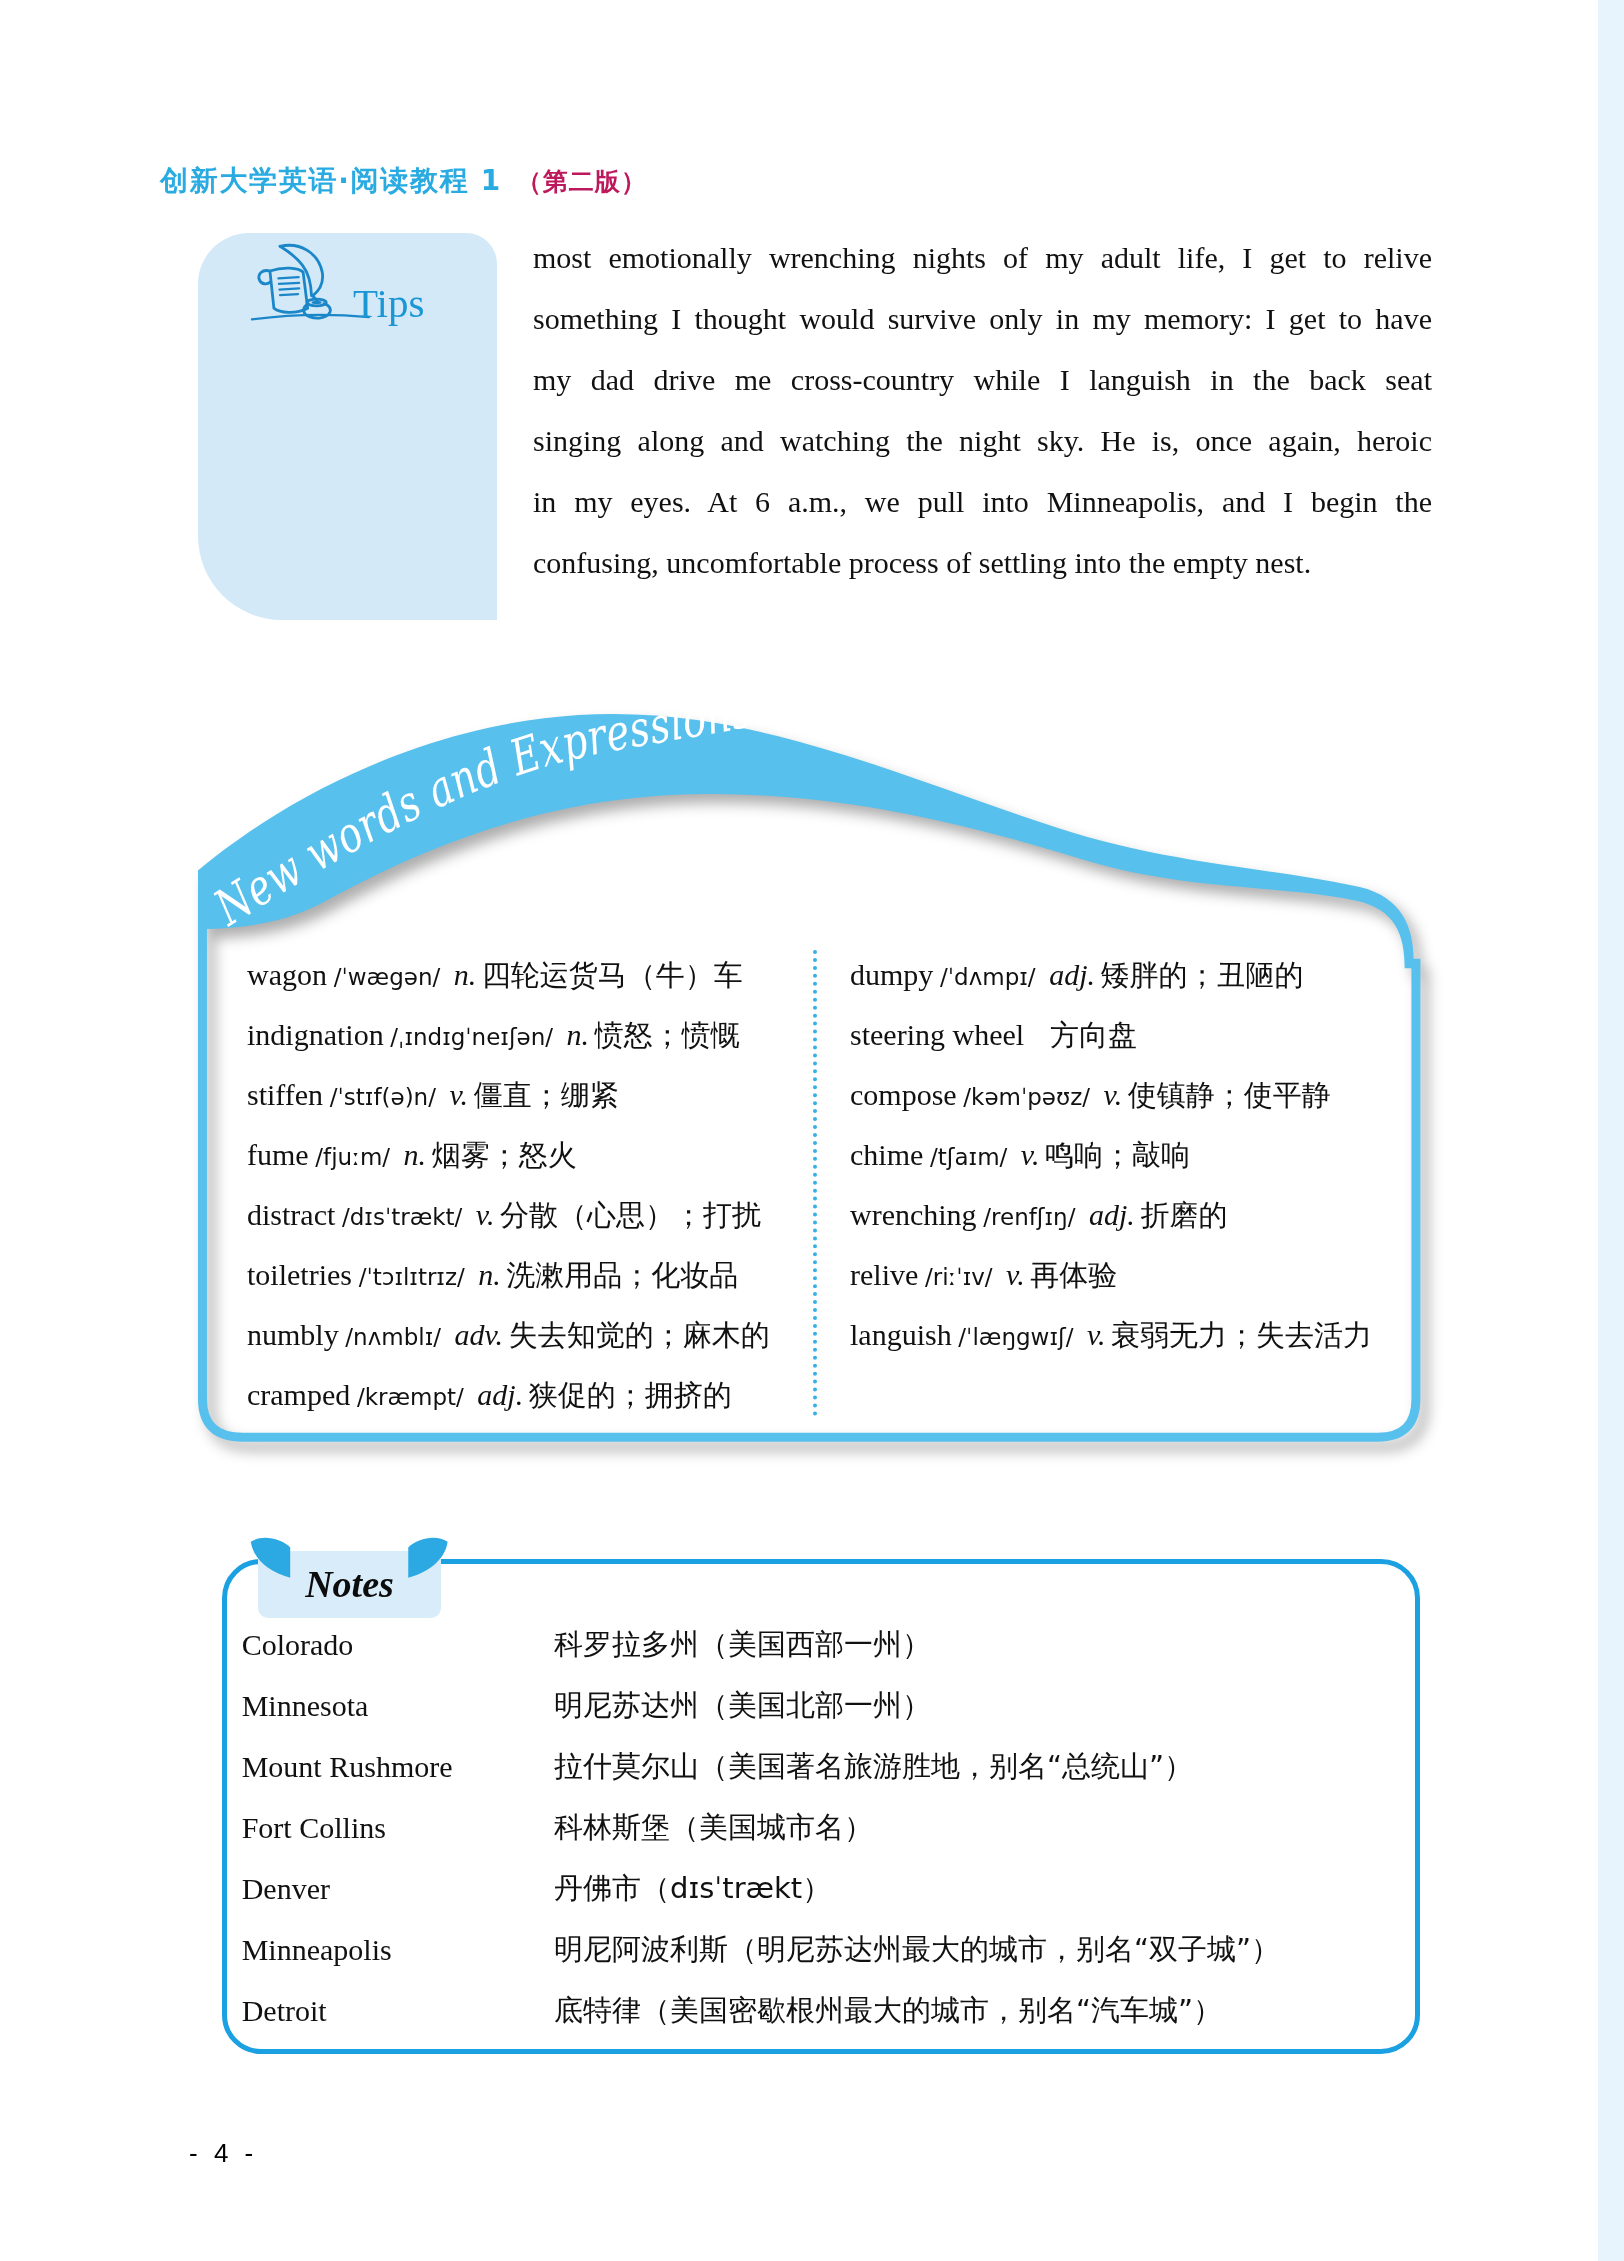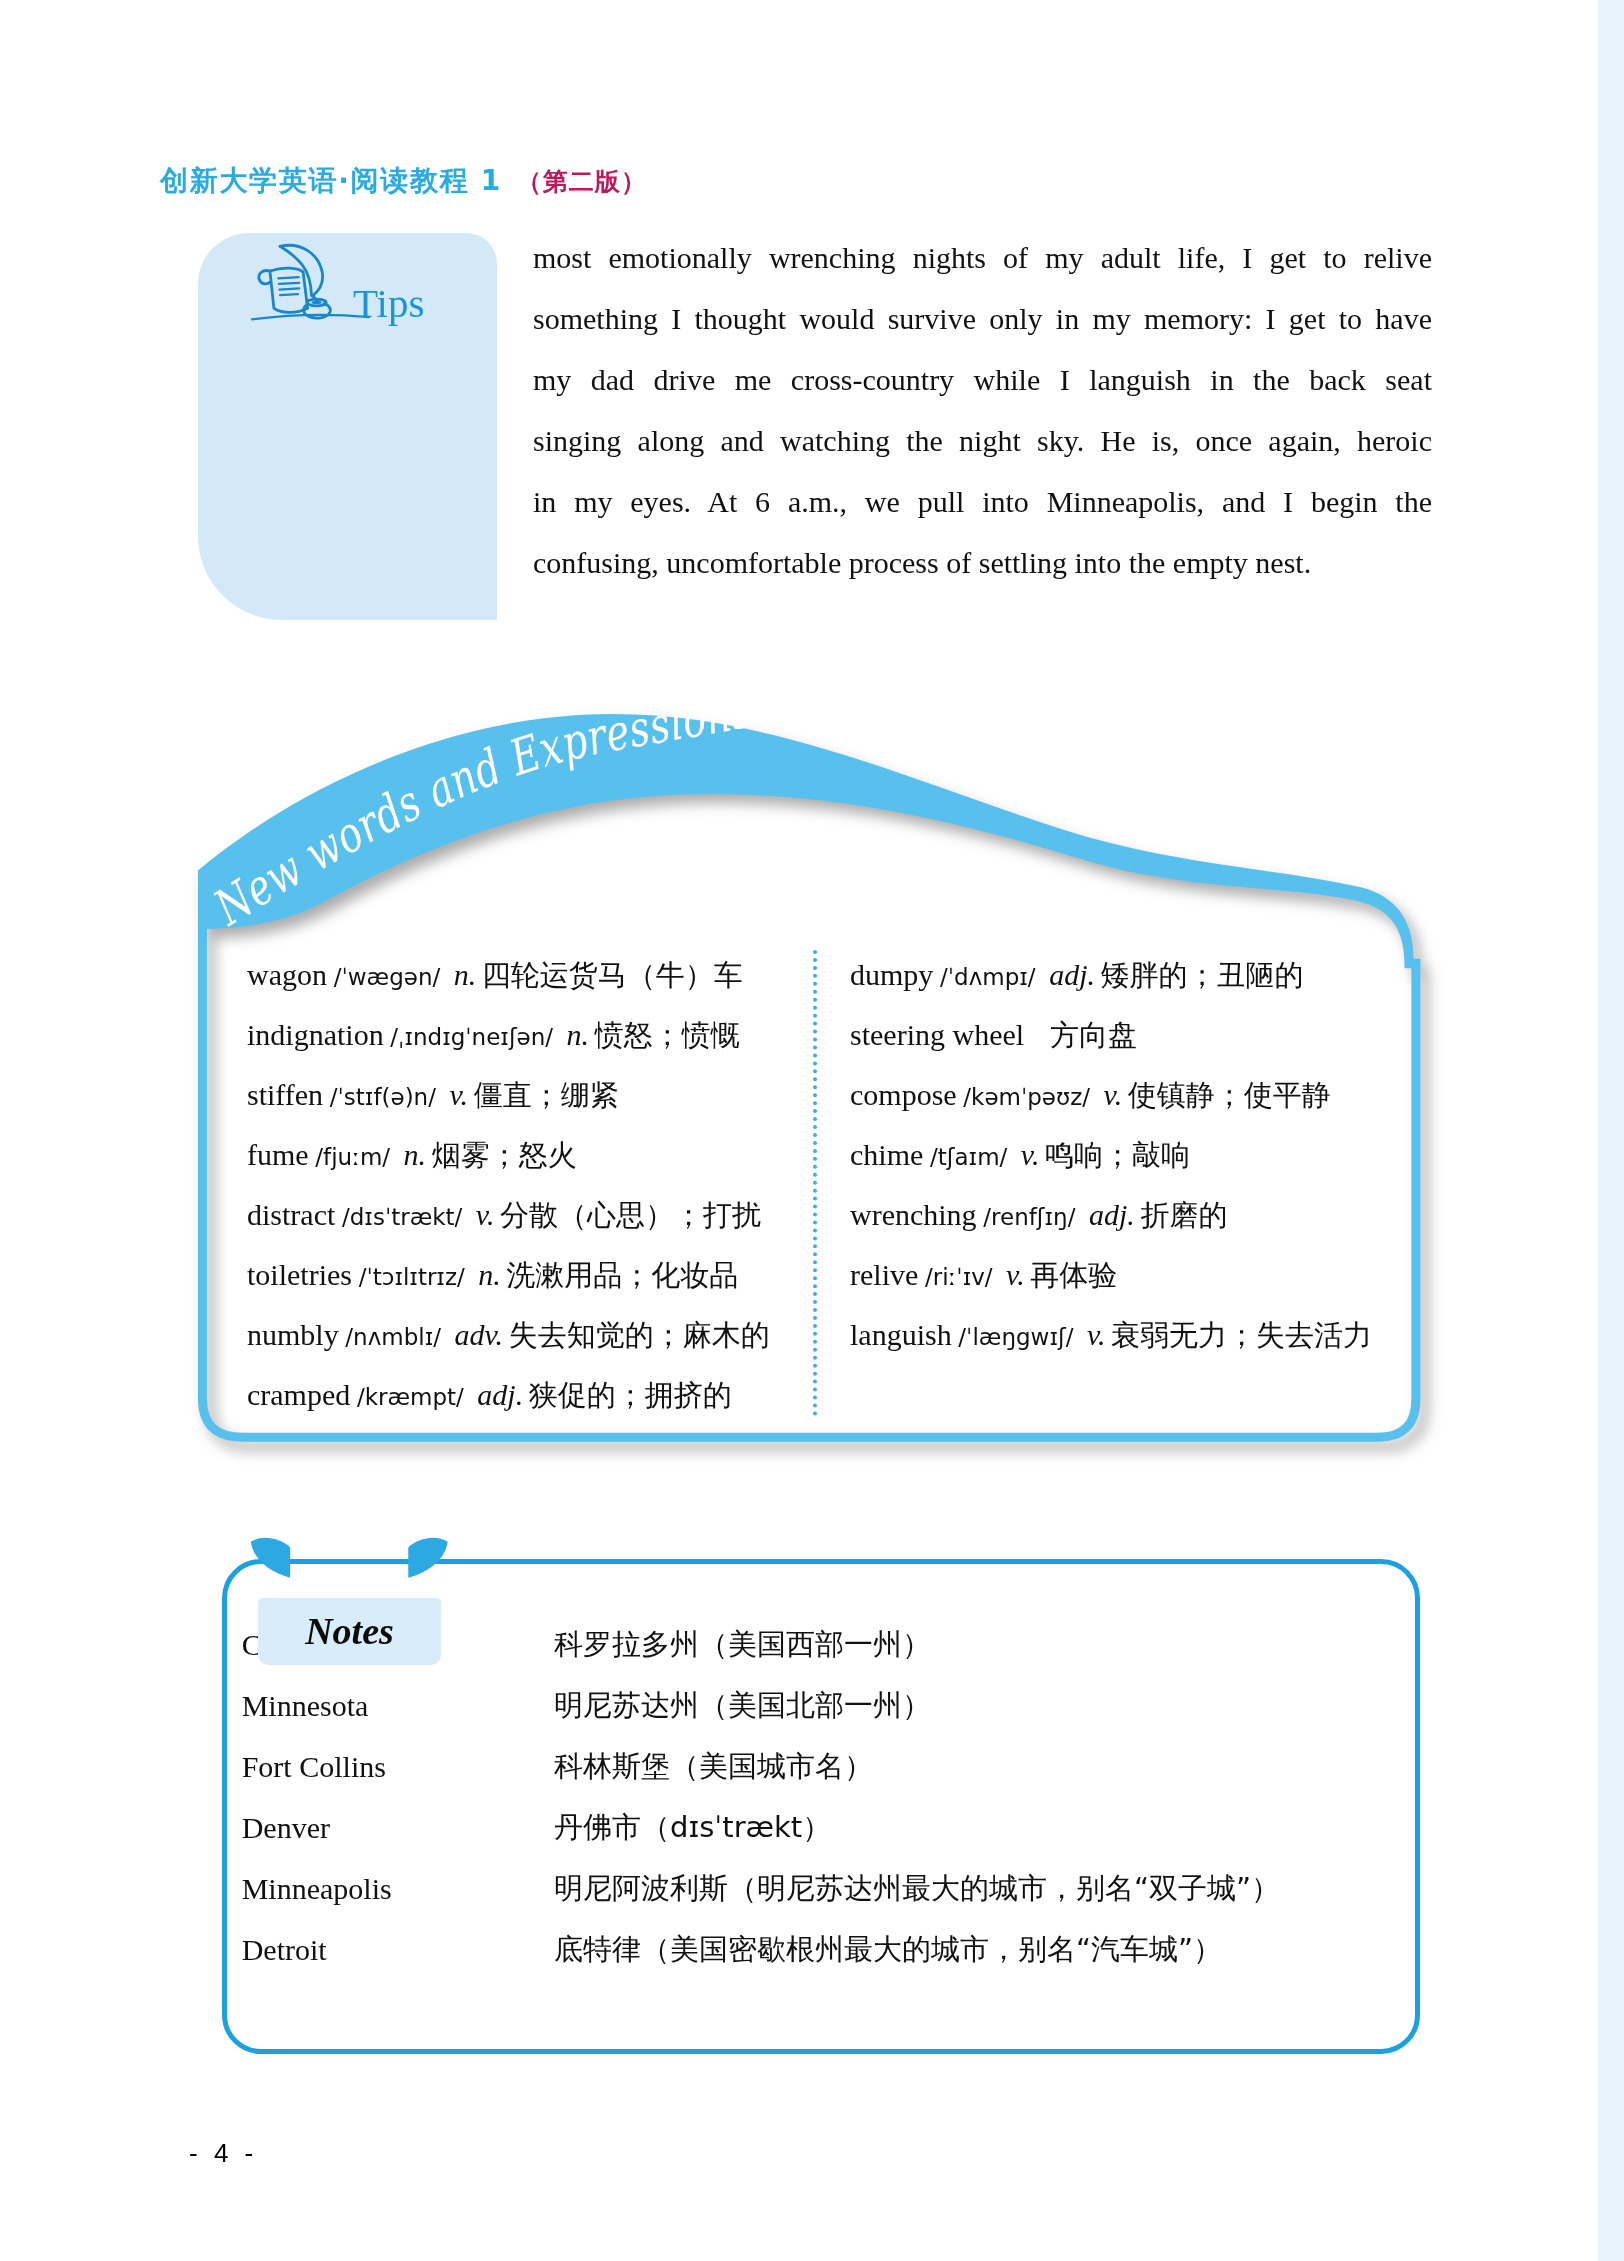--- a/index.html
+++ b/index.html
@@ -33,21 +33,21 @@
   .vrow{position:relative;height:60px;line-height:60px;white-space:nowrap;}
   .w{font-size:30px;font-family:"Liberation Serif",serif;}
   .p{font-size:23px;font-family:"DejaVu Sans",sans-serif;margin-left:6.7px;}
   .pos{font-size:30px;font-style:italic;font-family:"Liberation Serif",serif;margin-left:13.5px;}
   .d{font-size:29px;margin-left:5.6px;font-family:"DejaVu Sans",sans-serif;}
 
   .vdivider{left:813px;top:950px;height:466px;width:0;border-left:4.5px dotted #35b1e8;}
 
   
   .notes-box{left:222px;top:1559px;width:1188px;height:485px;border:5px solid #1ba0e2;border-radius:39px;}
-  .notes-tab{left:258px;top:1598px;width:183px;height:67px;background:#d9ecfa;z-index:5;
+  .notes-tab{left:258px;top:1551px;width:183px;height:67px;background:#d9ecfa;z-index:5;
              border-radius:4.5px 4.5px 10px 10px;text-align:center;line-height:67px;}
   .notes-tab .t{font-size:38px;font-style:italic;font-weight:bold;font-family:"Liberation Serif",serif;color:#0c0c0c;}
   .nrow{position:relative;height:61px;line-height:61px;white-space:nowrap;padding-left:24px;}
   .nterm{position:absolute;left:19.7px;font-size:30px;font-family:"Liberation Serif",serif;}
   .ndef{position:absolute;left:332px;font-size:29px;font-family:"DejaVu Sans",sans-serif;}
   .notes-rows{left:222px;top:1614px;width:1181px;}
 
   
   .page-num{left:189px;top:2138px;font-size:26px;letter-spacing:4.5px;
             font-family:"Liberation Sans",sans-serif;color:#000;}
@@ -159,20 +159,24 @@
   <div class="abs notes-rows">
     <div class="nrow">
         <span class="nterm">Colorado</span>
         <span class="ndef">科罗拉多州（美国西部一州）</span>
       </div>
     <div class="nrow">
         <span class="nterm">Minnesota</span>
         <span class="ndef">明尼苏达州（美国北部一州）</span>
       </div>
     <div class="nrow">
+        <span class="nterm">Mount Rushmore</span>
+        <span class="ndef">拉什莫尔山（美国著名旅游胜地，别名“总统山”）</span>
+      </div>
+    <div class="nrow">
         <span class="nterm">Fort Collins</span>
         <span class="ndef">科林斯堡（美国城市名）</span>
       </div>
     <div class="nrow">
         <span class="nterm">Denver</span>
         <span class="ndef">丹佛市（dɪsˈtrækt）</span>
       </div>
     <div class="nrow">
         <span class="nterm">Minneapolis</span>
         <span class="ndef">明尼阿波利斯（明尼苏达州最大的城市，别名“双子城”）</span>

